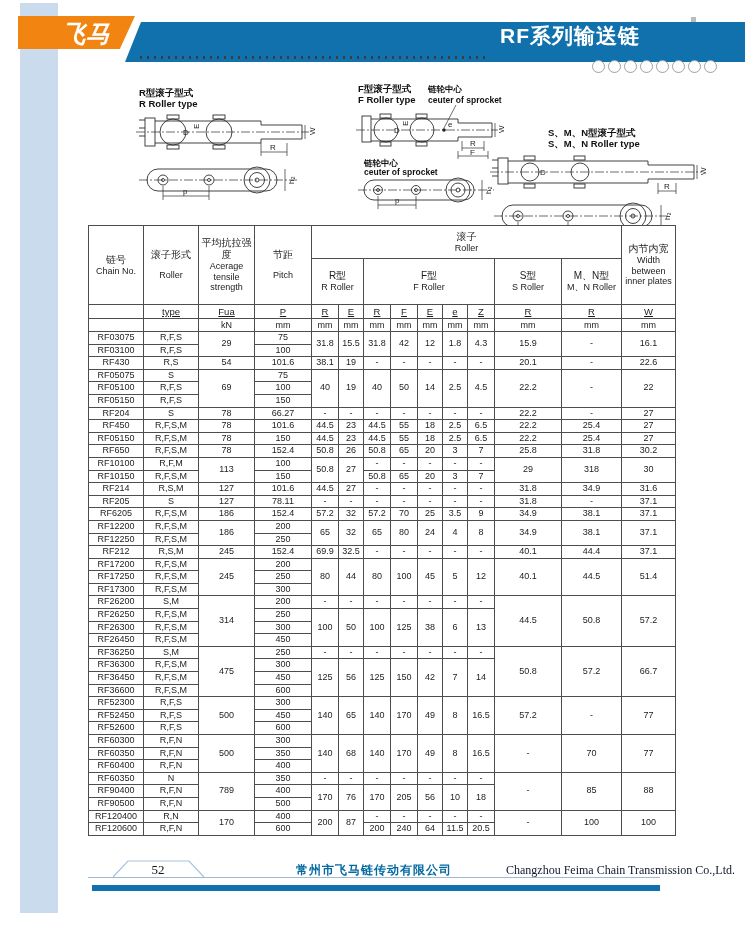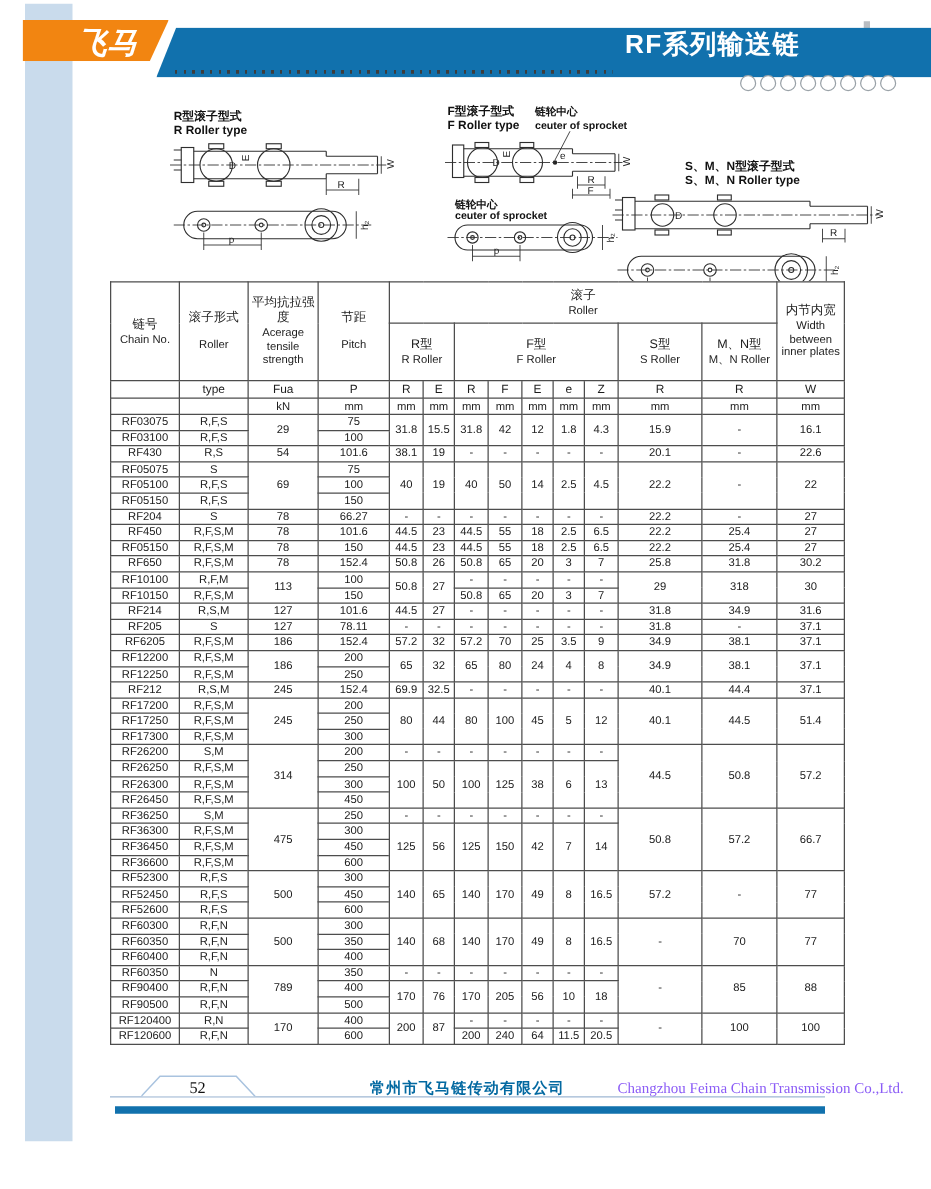--- a/index.html
+++ b/index.html
@@ -40,29 +40,29 @@
   .spec-table{position:absolute;left:88px;top:225px;border-collapse:collapse;table-layout:fixed;
         width:587px;background:#fff;border:1.5px solid #2c2c2c;}
   .spec-table th,.spec-table td{border:1px solid #4d4d4d;text-align:center;vertical-align:middle;
         padding:0;font-weight:normal;}
   .spec-table td{font-size:9px;height:11.6px;line-height:11.6px;white-space:nowrap;overflow:hidden;}
   .spec-table thead th{font-size:10px;line-height:1.2;}
   .spec-table thead .en{font-size:9px;}
   .spec-table thead .gap{margin-top:9px;}
   tr.b1 th{height:32px;}
   tr.b2 th{height:45px;}
-  tr.b3 th{height:13px;font-size:9.5px;}
+  tr.b3 th{height:13px;font-size:9.5px;text-decoration:underline;}
   tr.b4 th{height:12px;font-size:9px;}
 
   
   .footer-rule{position:absolute;left:88px;top:877px;width:572px;height:1px;background:#9fb8d4;}
   .page-trapezoid{position:absolute;left:113px;top:860px;}
   .page-num{font-family:"Liberation Serif",serif;font-size:13px;fill:#111;}
   .company-cn{position:absolute;left:296px;top:862px;font-size:12px;font-weight:bold;color:#0369a1;letter-spacing:1px;}
-  .company-en{position:absolute;left:494px;top:863px;font-family:"Liberation Serif",serif;font-size:12px;color:#8b5cf6;}
+  .company-en{position:absolute;left:506px;top:863px;font-family:"Liberation Serif",serif;font-size:12px;color:#0f172a;}
   .footer-bar{position:absolute;left:92px;top:885px;width:568px;height:6px;background:#1171ad;}
 </style>
 </head>
 <body>
 
 <div id="page">
 
   <div class="left-strip"></div>
   <div class="corner-label">Conveyor chain</div>
   <div class="bracket-v"></div>

